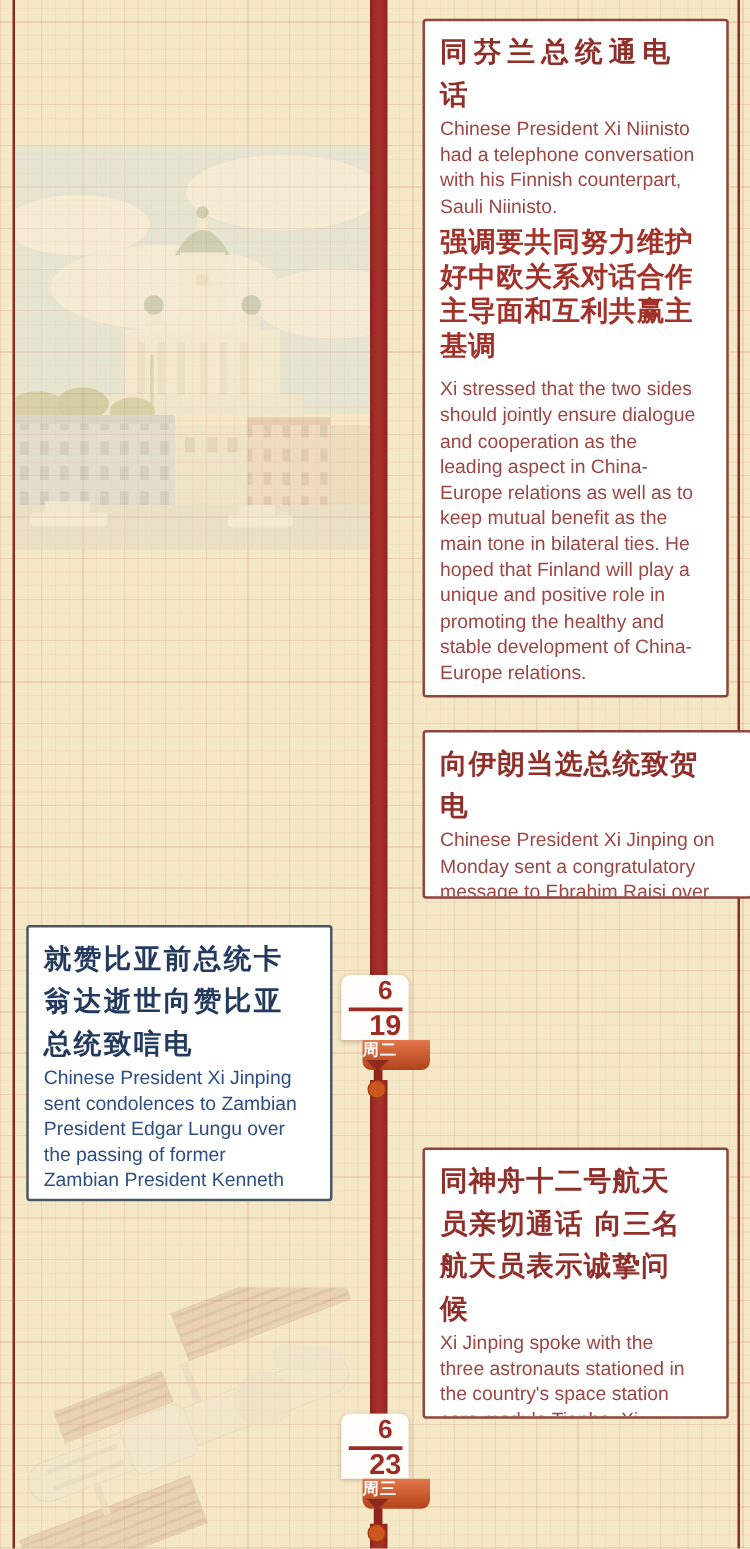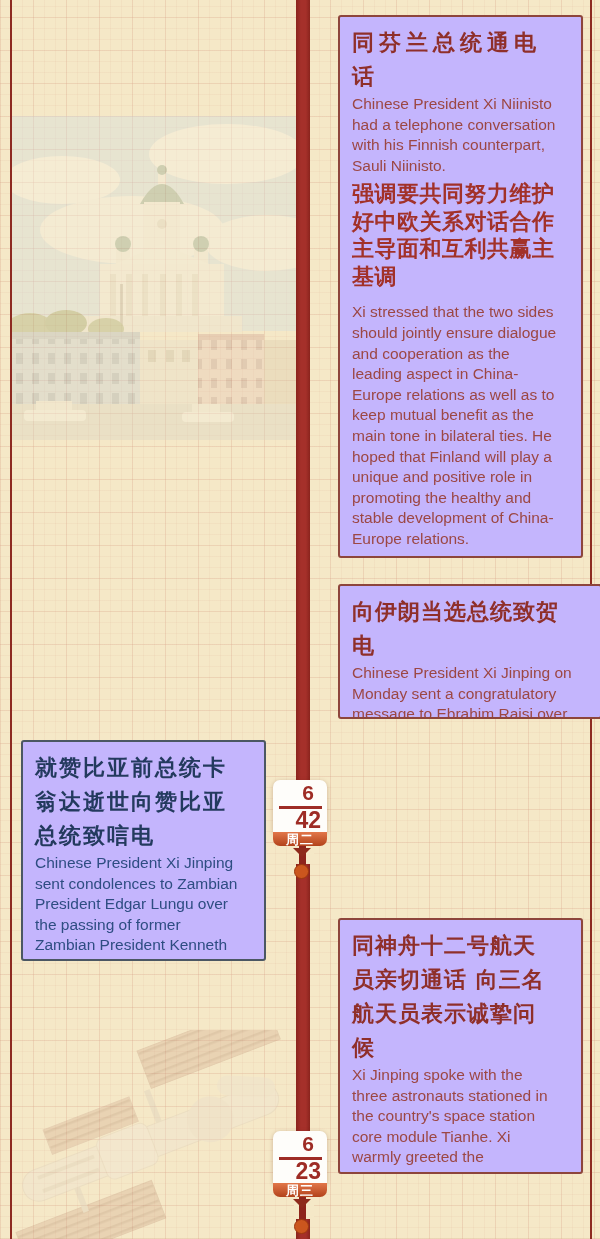--- a/index.html
+++ b/index.html
@@ -12,53 +12,53 @@
       repeating-linear-gradient(0deg, rgba(215,160,135,0.10) 0 1px, transparent 1px 11px),
       repeating-linear-gradient(90deg, rgba(215,160,135,0.10) 0 1px, transparent 1px 11px);}
   .photo{position:absolute;z-index:1;}
   .photo-helsinki{left:12px;top:88px;width:284px;height:352px;opacity:0.34;}
   .photo-station{left:0px;top:1030px;width:300px;height:209px;opacity:0.32;}
   .edge-line{position:absolute;top:0;bottom:0;width:2px;background:#8d2a21;z-index:2;}
   .edge-left{left:10px;} .edge-right{left:590px;}
   .timeline-bar{position:absolute;left:296px;top:0;bottom:0;width:14px;z-index:2;
     background:linear-gradient(90deg,#8a241d,#a5302a 35%,#a5302a 70%,#8a241d);}
 
-  .card{position:absolute;z-index:3;background:#c4b5fd;border:2px solid #8d453c;border-radius:3px;
+  .card{position:absolute;z-index:3;background:#ffffff;border:2px solid #8d453c;border-radius:3px;
         padding:8px 24px 6px 12px;box-sizing:border-box;overflow:hidden;}
   .card-title{font-family:"DejaVu Serif","Liberation Serif",serif;font-weight:bold;color:#8f2f2a;
         font-size:22px;line-height:34px;letter-spacing:1px;}
   .ls-wide .card-title{letter-spacing:5px;}
   .card-body{color:#9c4744;font-size:15.5px;line-height:20.6px;margin-top:1px;}
   .card-highlight{font-family:"DejaVu Serif","Liberation Serif",serif;font-weight:bold;color:#a23129;
         font-size:22px;line-height:27.5px;letter-spacing:0.5px;}
   .hl-first{margin-top:6px;font-family:Liberation Mono, monospace;}
   .mt10{margin-top:10px;}
   .card.blue{border-color:#4b5763;}
   .card.blue .card-title{color:#233a5e;letter-spacing:2px;}
   .card.blue .card-body{color:#2e4d82;}
 
   #card-finland{top:15px;left:338px;width:245px;height:543px;}
   #card-iran{top:584px;left:338px;width:264px;height:135px;}
   #card-zambia{top:716px;left:21px;width:245px;height:221px;margin-top:24px;}
-  #card-shenzhou{top:918px;left:338px;width:245px;height:256px;}
+  #card-shenzhou{top:918px;left:338px;width:245px;height:217px;}
 
   .marker{position:absolute;left:272px;width:56px;z-index:5;}
   .marker-1{top:780px;} .marker-2{top:1131px;}
   .m-mask{position:absolute;left:22px;top:0;width:20px;background:#f5e8c7;}
   .marker-1 .m-mask{height:84px;} .marker-2 .m-mask{height:88px;}
   .m-stem{position:absolute;left:27px;top:66px;width:7px;background:#8e241c;}
   .marker-1 .m-stem{height:19px;} .marker-2 .m-stem{height:23px;}
   .m-box{position:absolute;left:1px;top:0;width:54px;height:52px;background:#fefdfa;
         border-radius:7px 7px 0 0;box-shadow:0 1px 4px rgba(100,40,20,0.28);}
   .m-month{position:absolute;top:1px;right:13px;font-size:21px;font-weight:bold;color:#9e2c25;line-height:24px;}
   .m-div{position:absolute;top:26px;left:6px;right:5px;height:3px;background:#9e2c25;}
   .m-day{position:absolute;top:27px;right:6px;font-size:23px;font-weight:bold;color:#9e2c25;line-height:26px;}
-  .m-banner{position:absolute;left:1px;top:52px;width:54px;height:14px;border-radius:0 0 7px 7px;
+  .m-banner{position:absolute;left:18px;top:52px;width:54px;height:24px;border-radius:0 0 7px 7px;
         background:linear-gradient(180deg,#e2774a,#b2421a);color:#ffffff;font-size:13px;font-weight:bold;
-        text-align:center;line-height:16px;letter-spacing:1px;
+        text-align:left;line-height:16px;letter-spacing:1px;
         font-family:"Liberation Sans","DejaVu Sans",sans-serif;}
   .m-tail{position:absolute;left:21px;top:68px;width:0;height:0;
         border-left:9px solid transparent;border-right:9px solid transparent;border-top:9px solid #8e2a1c;}
   .m-dot{position:absolute;left:22px;width:15px;height:15px;border-radius:50%;background:#cb561e;
         border:1px solid #9c380f;box-sizing:border-box;}
   .marker-1 .m-dot{top:84px;} .marker-2 .m-dot{top:88px;}
 </style>
 </head>
 <body>
 
@@ -170,21 +170,21 @@
     <div class="card-title">同神舟十二号航天员亲切通话 向三名航天员表示诚挚问候</div>
     <div class="card-body">Xi Jinping spoke with the three astronauts stationed in the country's space station core module Tianhe. Xi warmly greeted the astronauts on behalf of the CPC Central Committee, the State Council, the CMC, and people of all ethnic groups in the country.</div>
   </div>
 
   <div class="marker marker-1">
     <div class="m-mask"></div>
     <div class="m-stem"></div>
     <div class="m-box">
       <div class="m-month">6</div>
       <div class="m-div"></div>
-      <div class="m-day">42</div>
+      <div class="m-day">19</div>
     </div>
     <div class="m-banner">周二</div>
     <div class="m-tail"></div>
     <div class="m-dot"></div>
   </div>
 
   <div class="marker marker-2">
     <div class="m-mask"></div>
     <div class="m-stem"></div>
     <div class="m-box">

